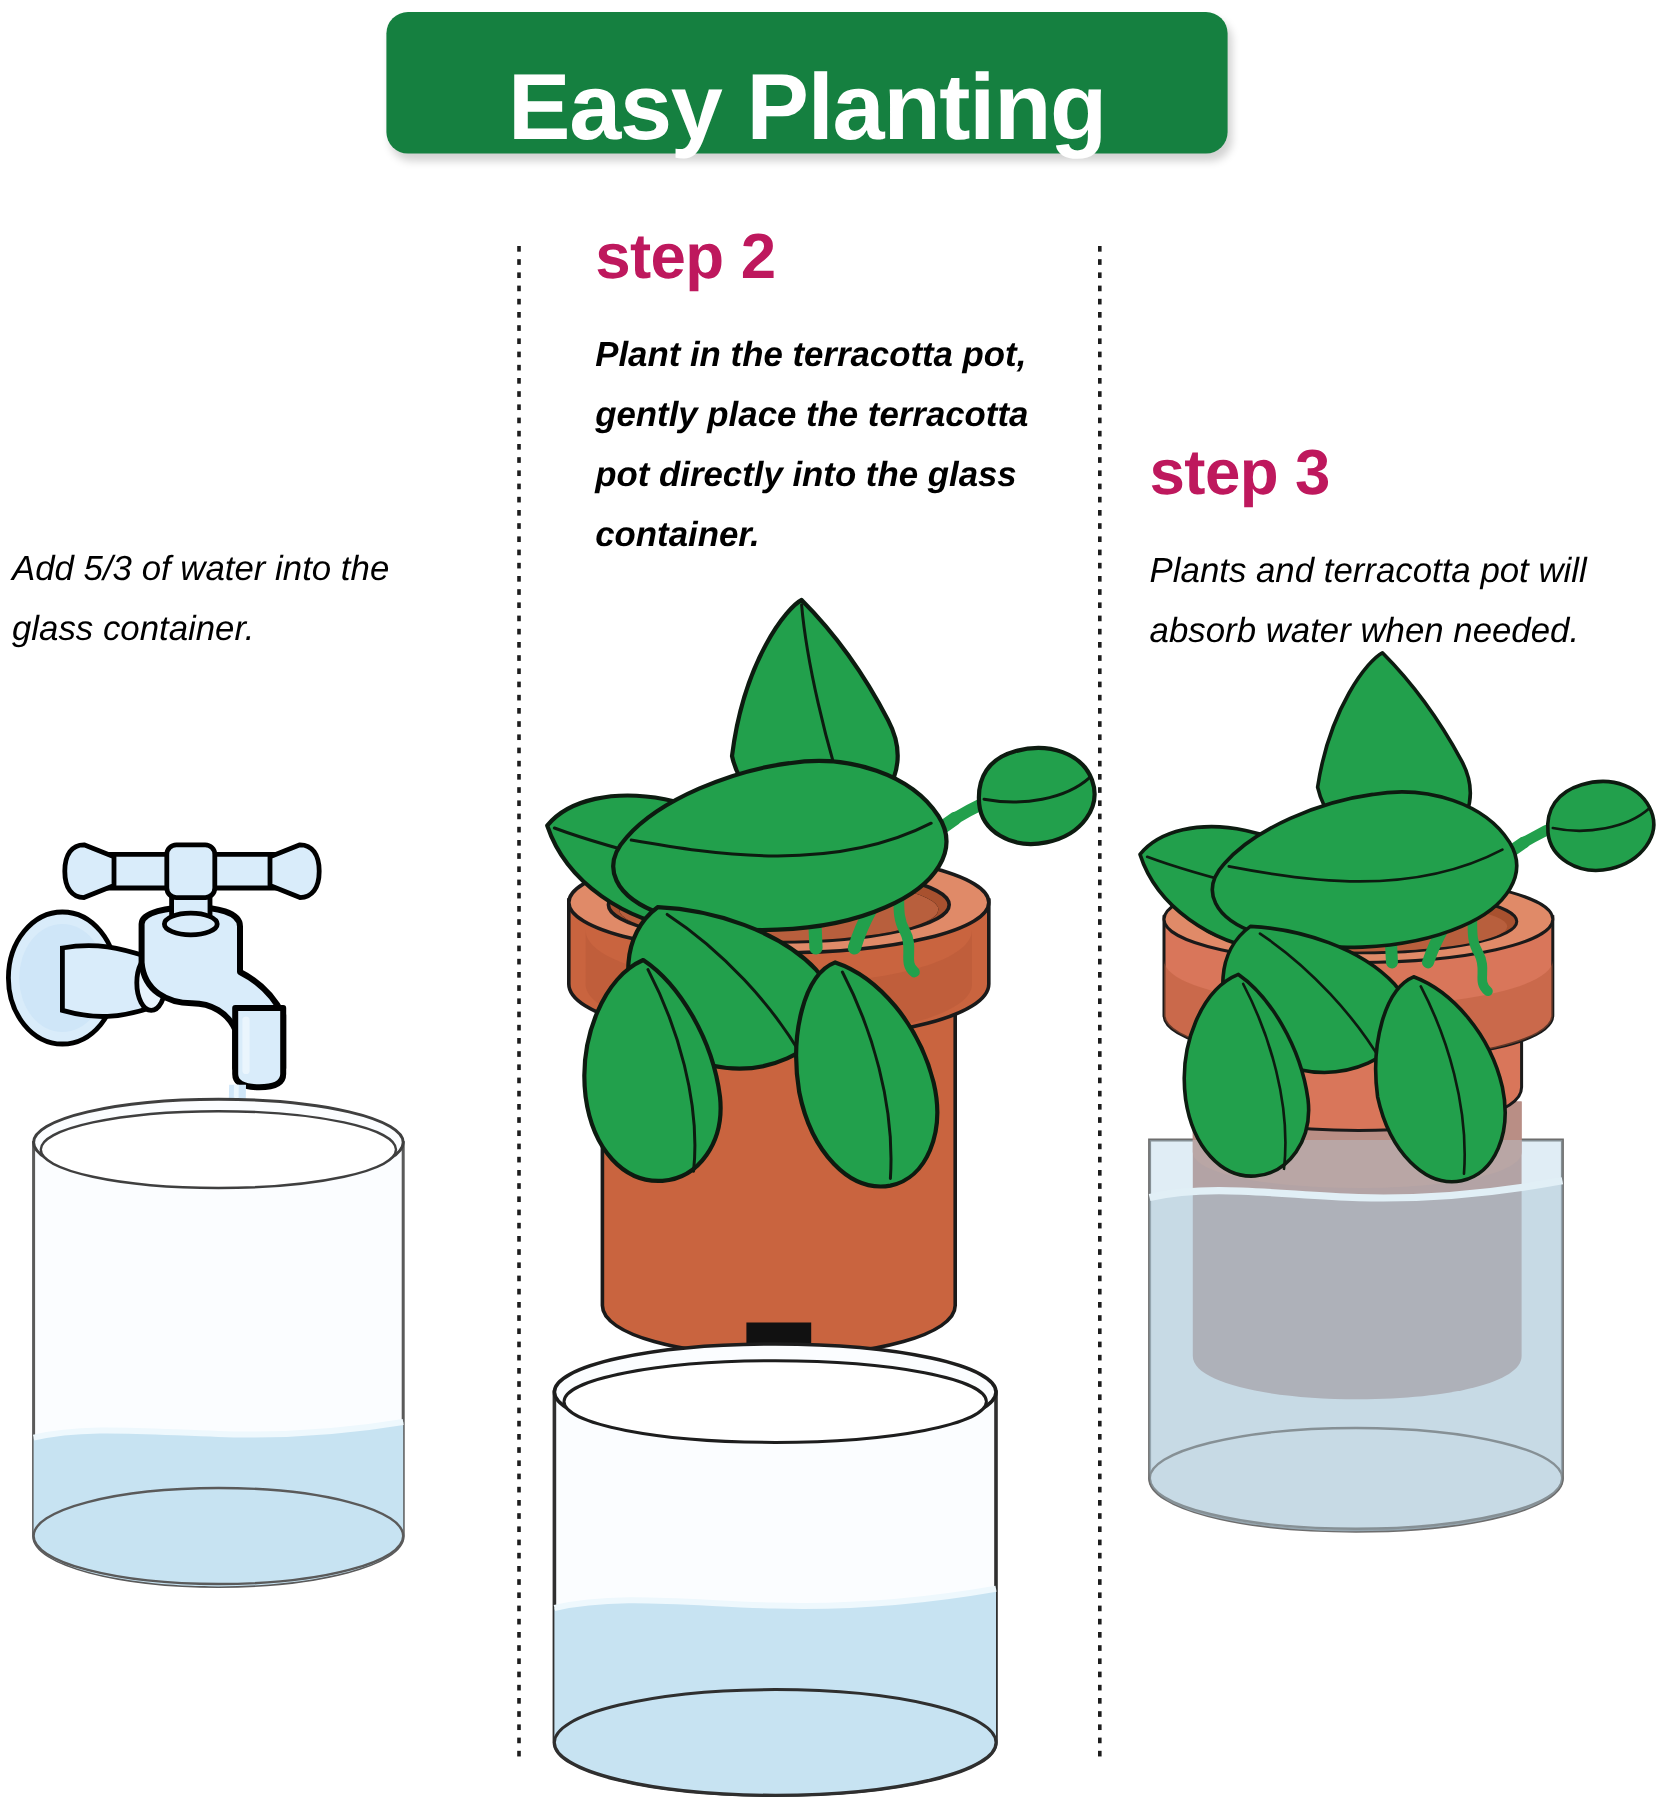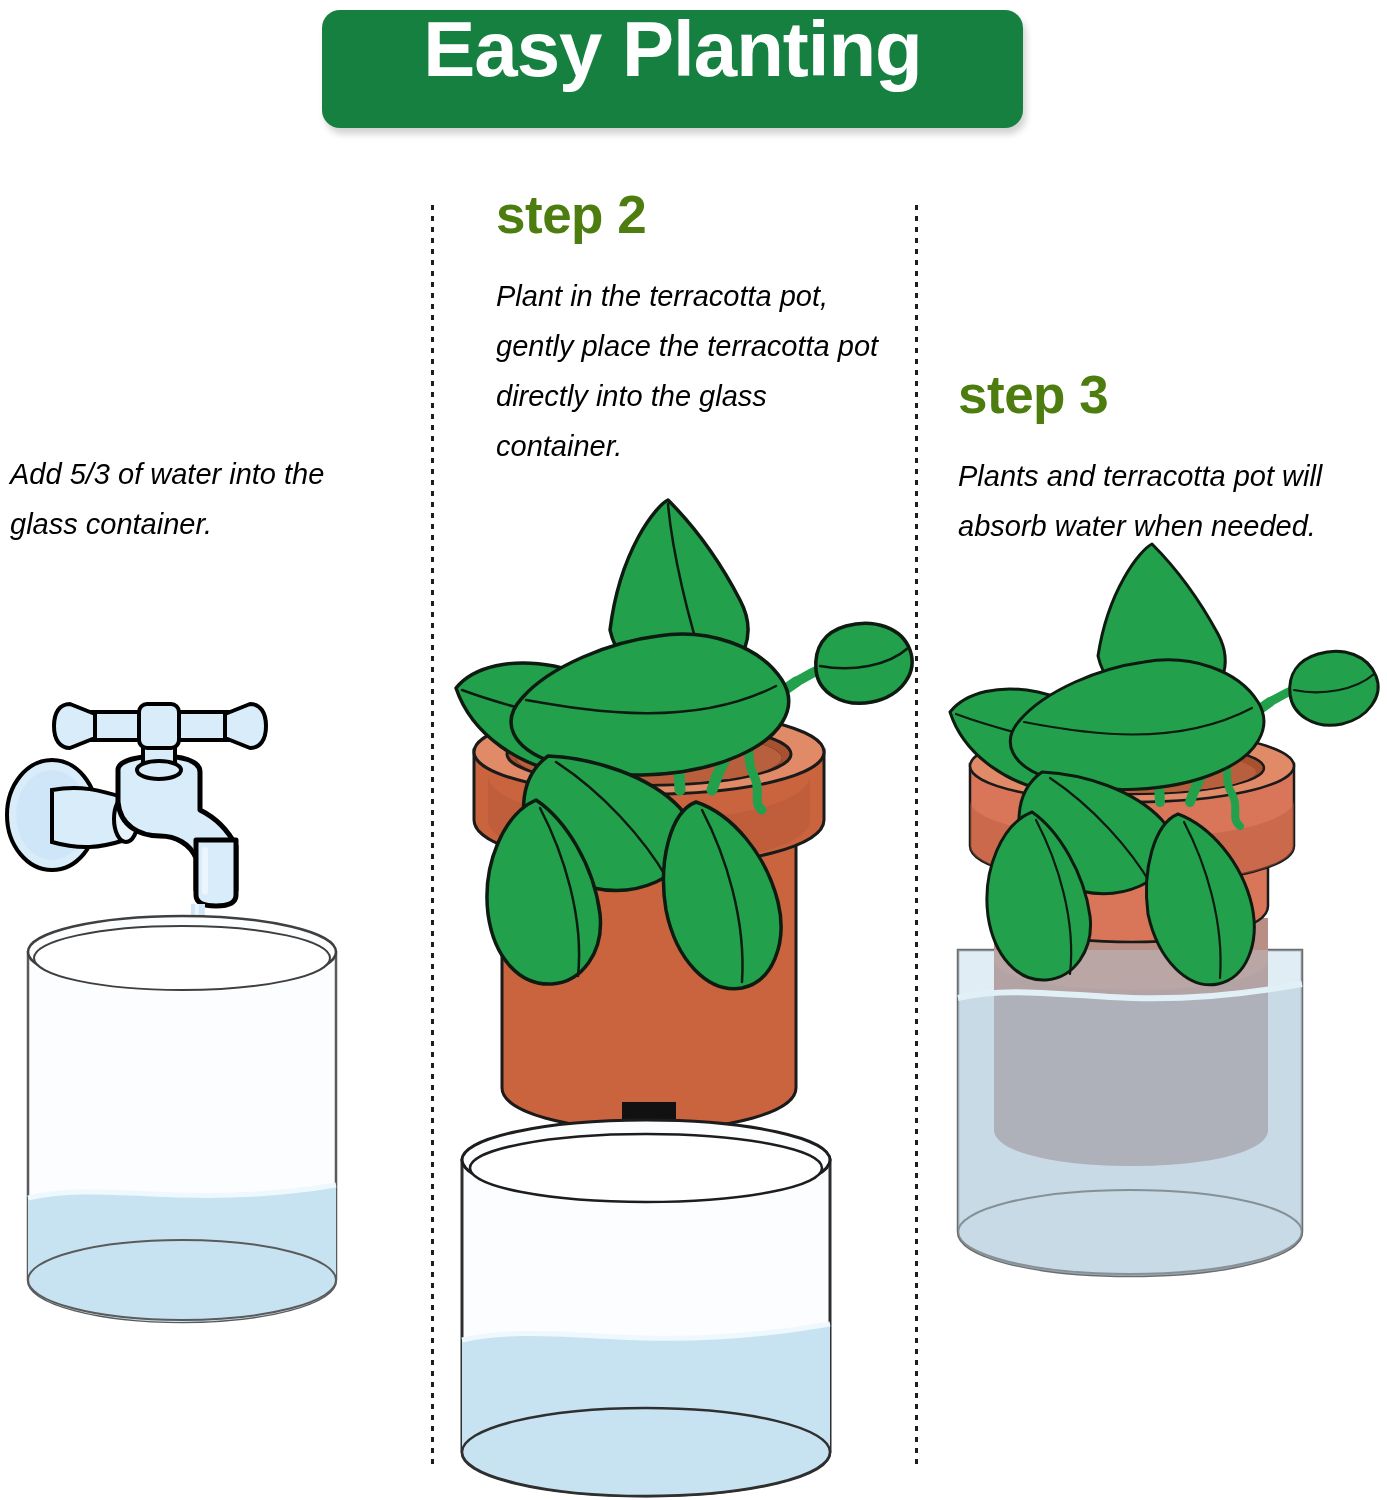--- a/index.html
+++ b/index.html
@@ -17,21 +17,21 @@
 
   
   #title-banner {
     position: absolute;
     left: 322px; top: 10px;
     width: 701px; height: 118px;
     background: #158040;
     border-radius: 18px;
     box-shadow: 3px 6px 7px rgba(0,0,0,0.18);
     display: flex;
-    align-items: flex-start;
+    align-items: flex-end;
     justify-content: center;
   }
   #title-text {
     color: #ffffff;
     font-size: 78px;
     font-weight: bold;
     letter-spacing: -1px;
     line-height: 1;
     white-space: nowrap;
   }
@@ -53,35 +53,35 @@
   .step-col { position: absolute; top: 0; height: 1500px; }
   #col-step-1 { left: 0px;    width: 430px; }
   #col-step-2 { left: 434px;  width: 480px; }
   #col-step-3 { left: 898px;  width: 469px; }
 
   .step-heading {
     position: absolute;
     font-size: 53px;
     font-weight: bold;
     letter-spacing: -0.5px;
-    color: #4d7c0f;
+    color: #be185d;
     white-space: nowrap;
   }
   .step-body {
     position: absolute;
     font-size: 29px;
     font-style: italic;
     line-height: 1.72;
     color: #000;
   }
 
   #h-step-1 { left: 10px;  top: 362px; }
   #b-step-1 { left: 10px;  top: 450px;  width: 370px; }
   #h-step-2 { left: 62px;  top: 184px; }
-  #b-step-2 { left: 62px;  top: 272px;  width: 400px; }
+  #b-step-2 { left: 62px;  top: 272px;  width: 400px; font-weight: bold; }
   #h-step-3 { left: 60px;  top: 364px; }
   #b-step-3 { left: 60px;  top: 452px;  width: 400px; }
 
   .art { position: absolute; }
   svg { display: block; overflow: visible; }
 </style>
 </head>
 <body>
 
 <div id="title-banner">

